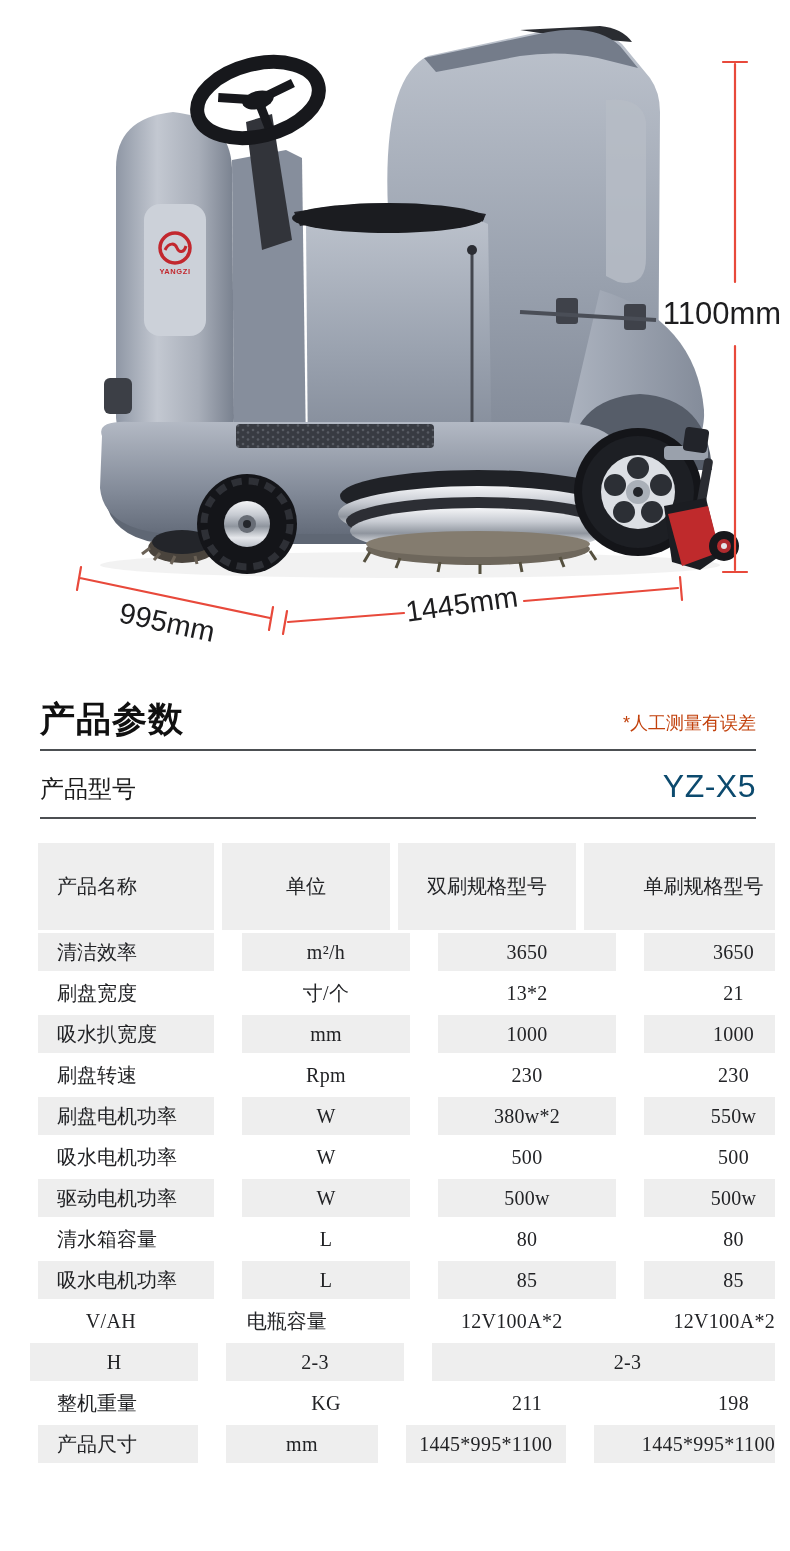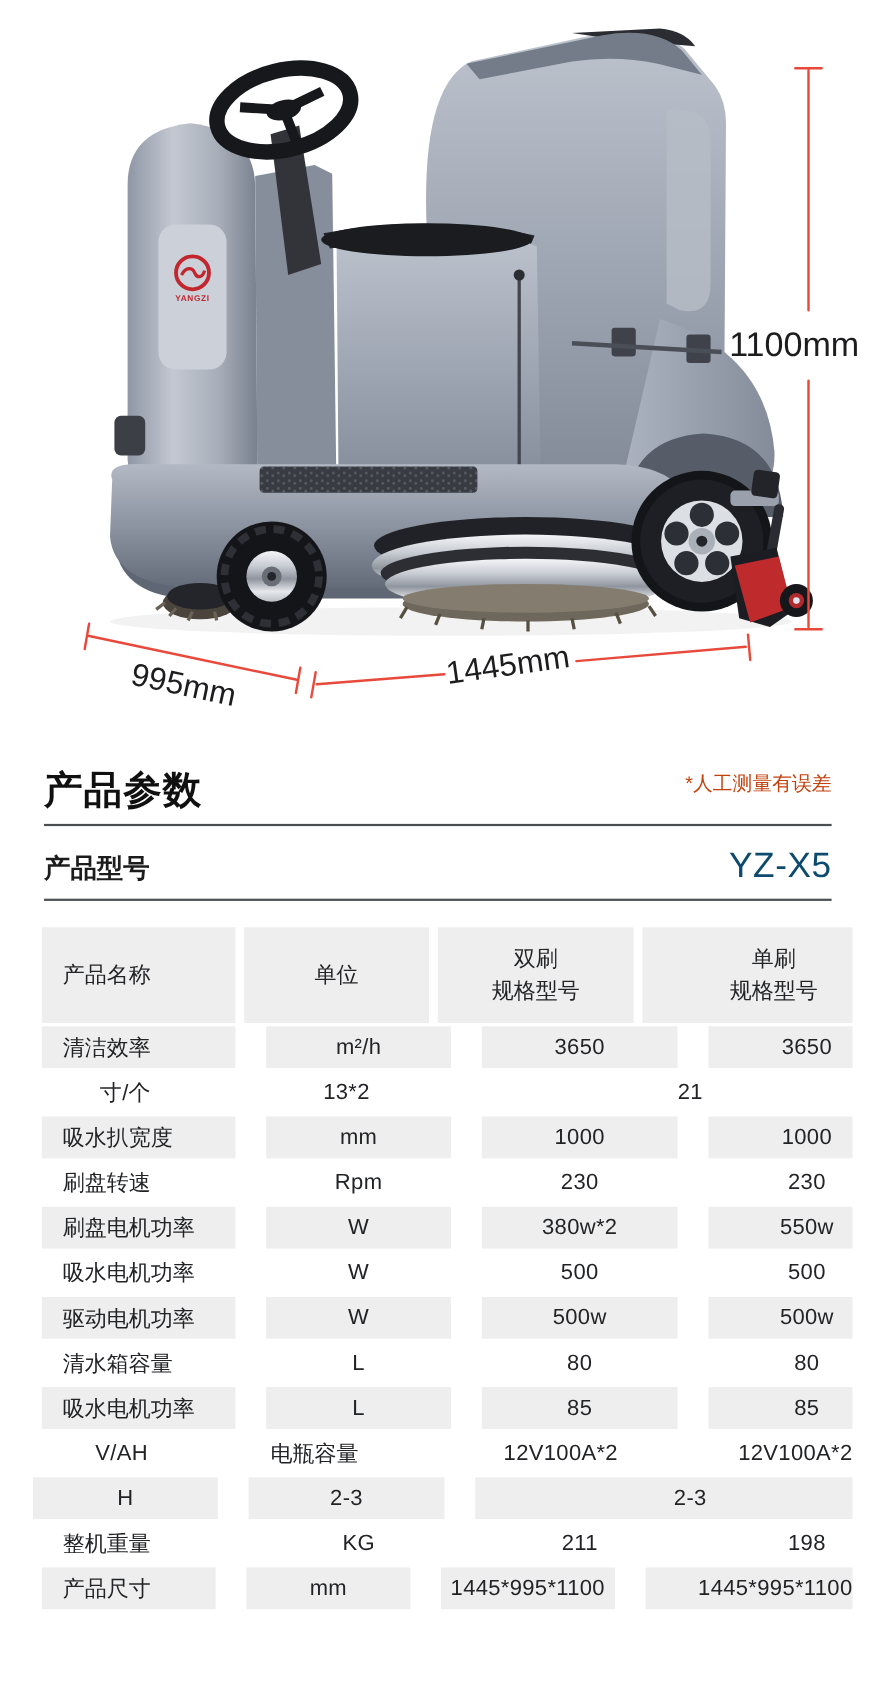--- a/index.html
+++ b/index.html
@@ -3,41 +3,41 @@
 <meta charset="utf-8">
 <style>
   html,body{margin:0;padding:0;background:#fff;}
   body{font-family:"Liberation Sans","DejaVu Sans",sans-serif;}
   .page{position:relative;width:790px;height:1551px;background:#ffffff;overflow:hidden;color:#1d1d1f;}
 
   
   .hero{position:absolute;top:0;left:0;width:790px;height:660px;}
 
   
-  .params-head{position:absolute;left:40px;right:34px;top:700px;display:flex;justify-content:space-between;align-items:flex-start;border-bottom:2px solid #4c4f52;padding-bottom:10px;}
+  .params-head{position:absolute;left:40px;right:34px;top:700px;display:flex;justify-content:space-between;align-items:flex-end;border-bottom:2px solid #4c4f52;padding-bottom:10px;}
   .params-title{font-size:35px;font-weight:700;color:#101010;line-height:1.1;letter-spacing:1px;}
   .params-note{font-size:18px;color:#c2410c;padding-bottom:4px;}
 
   
   .model-row{position:absolute;left:40px;right:34px;top:768px;display:flex;justify-content:space-between;align-items:flex-end;border-bottom:2px solid #4c4f52;padding-bottom:12px;}
-  .model-label{font-size:24px;font-weight:700;color:#1c1c1c;}
+  .model-label{font-size:24px;font-weight:400;color:#1c1c1c;}
   .model-value{font-size:32px;font-weight:500;color:#0c4a6e;letter-spacing:0.5px;}
 
   
   .spec{position:absolute;left:10px;top:843px;width:765px;}
   .row{display:flex;gap:8px;margin-bottom:3px;}
   .cell{background:#eeeeee;display:flex;align-items:center;justify-content:center;font-size:20px;color:#222326;box-sizing:border-box;text-align:center;}
   .c1{width:176px;justify-content:flex-start;padding-left:19px;text-align:left;font-weight:500;margin-left:28px;}
   .c2{width:168px;}
   .c3{width:178px;}
   .c4{flex:1;padding-left:48px;}
   .thead .cell{height:87px;font-weight:500;}
-  .trow .cell{height:38px;}
+  .trow .cell{height:38px;font-family:Liberation Serif, serif;}
   .trow.light .cell{background:#ffffff;}
-  .hdr2{display:flex;flex-direction:column;line-height:1.45;align-items:center;}
+  .hdr2{display:flex;flex-direction:row;line-height:1.45;align-items:center;}
   .val{letter-spacing:0.3px;margin-left:20px;}
 </style>
 </head>
 <body>
 
 <div class="page">
 
   <svg class="hero" viewBox="0 0 790 660" width="790" height="660">
     <defs>
       <linearGradient id="gBody" x1="0" y1="0" x2="0" y2="1">
@@ -212,20 +212,21 @@
       </div>
     </div>
 
     <div class="row trow">
       <div class="cell c1">清洁效率</div>
       <div class="cell c2 val">m²/h</div>
       <div class="cell c3 val">3650</div>
       <div class="cell c4 val">3650</div>
     </div>
     <div class="row trow light">
+      <div class="cell c1">刷盘宽度</div>
       <div class="cell c2 val">寸/个</div>
       <div class="cell c3 val">13*2</div>
       <div class="cell c4 val">21</div>
     </div>
     <div class="row trow">
       <div class="cell c1">吸水扒宽度</div>
       <div class="cell c2 val">mm</div>
       <div class="cell c3 val">1000</div>
       <div class="cell c4 val">1000</div>
     </div>

